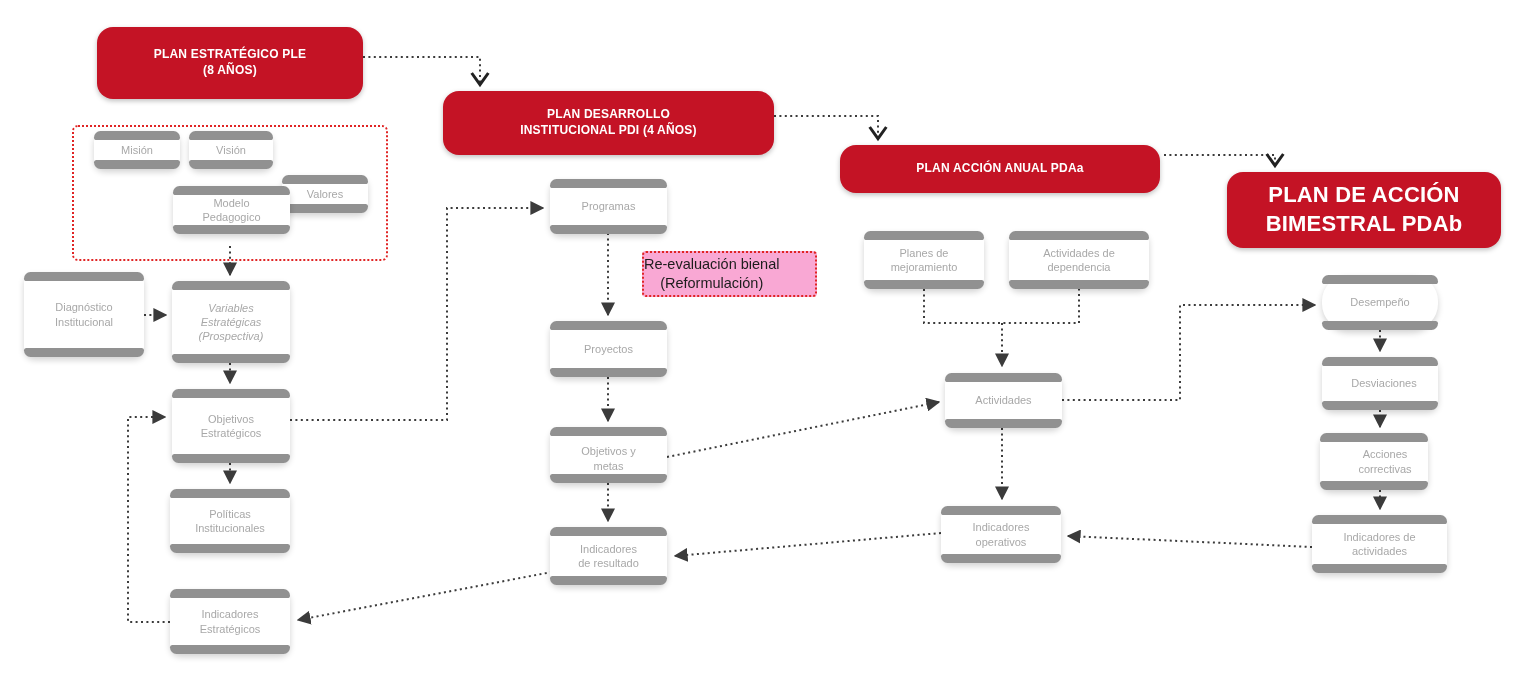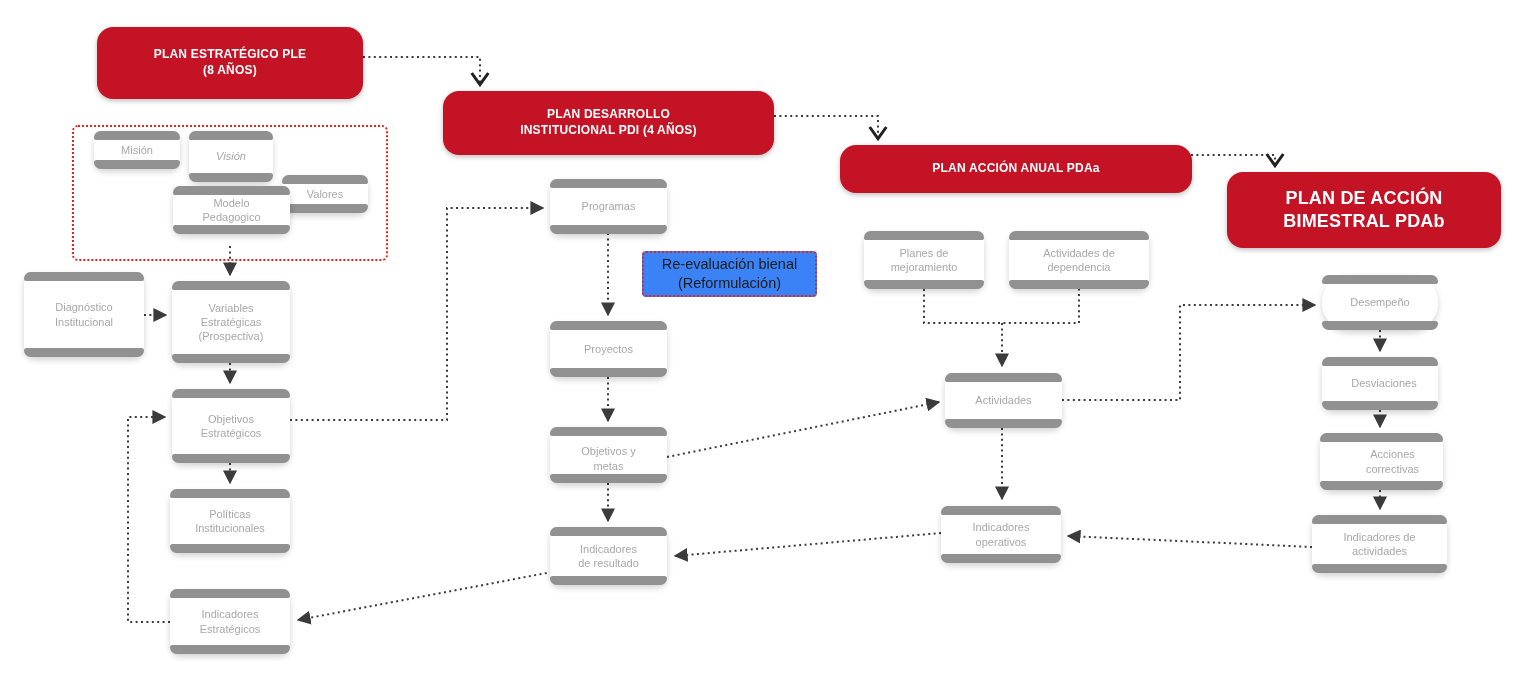--- a/index.html
+++ b/index.html
@@ -26,23 +26,23 @@
     background:#919191;border-radius:10px 10px 4px 4px;
   }
   .node::after{
     content:"";position:absolute;bottom:0;left:0;right:0;height:9px;
     background:#919191;border-radius:4px 4px 10px 10px;
   }
   .group-border{
     position:absolute;border:2px dotted #E02424;border-radius:6px;box-sizing:border-box;
   }
   .note{
-    position:absolute;border:2px dotted #E02424;border-radius:4px;background:#3b82f6;
+    position:absolute;border:2px dotted #E02424;border-radius:4px;background:#f9a8d4;
     color:#1d1d1d;font-size:14.5px;line-height:1.3;display:flex;align-items:center;
-    justify-content:center;text-align:center;white-space:pre-line;box-sizing:border-box;
+    justify-content:flex-start;text-align:center;white-space:pre-line;box-sizing:border-box;
   }
   svg .conn{fill:none;stroke:#3b3b3b;stroke-width:2;stroke-dasharray:2 3.4;}
 </style>
 </head>
 <body>
 
 <div class="canvas">
 
   <svg class="layer" width="1527" height="679" viewBox="0 0 1527 679">
     <defs>
@@ -83,32 +83,32 @@
     <path class="conn" d="M941,533 L675,556" marker-end="url(#arrowFill)"></path>
     <path class="conn" d="M552,572 L298,620" marker-end="url(#arrowFill)"></path>
   </svg>
 
   <div class="group-border" style="left:72px;top:125px;width:316px;height:136px;"></div>
 
   <div class="title" style="left:97px;top:27px;width:266px;height:72px;"><span>PLAN ESTRATÉGICO PLE
 (8 AÑOS)</span></div>
   <div class="title" style="left:443px;top:91px;width:331px;height:64px;"><span>PLAN DESARROLLO
 INSTITUCIONAL PDI (4 AÑOS)</span></div>
-  <div class="title" style="left:840px;top:145px;width:352px;height:48px;"><span>PLAN ACCIÓN ANUAL PDAa</span></div>
-  <div class="title" style="left:1227px;top:172px;width:274px;height:76px;font-size:18px;"><span>PLAN DE ACCIÓN
+  <div class="title" style="left:840px;top:145px;width:320px;height:48px;"><span>PLAN ACCIÓN ANUAL PDAa</span></div>
+  <div class="title" style="left:1227px;top:172px;width:274px;height:76px;font-size:22px;"><span>PLAN DE ACCIÓN
 BIMESTRAL PDAb</span></div>
 
   <div class="node" style="left:94px;top:131px;width:86px;height:38px;"><span>Misión</span></div>
-  <div class="node" style="left:189px;top:131px;width:84px;height:51px;font-style:italic;"><span>Visión</span></div>
+  <div class="node" style="left:189px;top:131px;width:84px;height:38px;"><span>Visión</span></div>
   <div class="node" style="left:282px;top:131px;width:86px;height:38px;margin-top:44px;"><span>Valores</span></div>
   <div class="node" style="left:173px;top:186px;width:117px;height:48px;"><span>Modelo
 Pedagogico</span></div>
   <div class="node" style="left:24px;top:272px;width:120px;height:85px;"><span>Diagnóstico
 Institucional</span></div>
-  <div class="node" style="left:172px;top:281px;width:118px;height:82px;"><span>Variables
+  <div class="node" style="left:172px;top:281px;width:118px;height:82px;font-style:italic;"><span>Variables
 Estratégicas
 (Prospectiva)</span></div>
   <div class="node" style="left:172px;top:389px;width:118px;height:74px;"><span>Objetivos
 Estratégicos</span></div>
   <div class="node" style="left:170px;top:489px;width:120px;height:64px;"><span>Políticas
 Institucionales</span></div>
   <div class="node" style="left:170px;top:589px;width:120px;height:65px;"><span>Indicadores
 Estratégicos</span></div>
 
   <div class="node" style="left:550px;top:179px;width:117px;height:55px;"><span>Programas</span></div>
@@ -123,18 +123,18 @@
   <div class="node" style="left:864px;top:231px;width:120px;height:58px;"><span>Planes de
 mejoramiento</span></div>
   <div class="node" style="left:1009px;top:231px;width:140px;height:58px;"><span>Actividades de
 dependencia</span></div>
   <div class="node" style="left:945px;top:373px;width:117px;height:55px;"><span>Actividades</span></div>
   <div class="node" style="left:941px;top:506px;width:120px;height:57px;"><span>Indicadores
 operativos</span></div>
 
   <div class="node" style="left:1322px;top:275px;width:116px;height:55px;border-radius:26px;"><span>Desempeño</span></div>
   <div class="node" style="left:1322px;top:357px;width:116px;height:53px;padding-left:12px;"><span>Desviaciones</span></div>
-  <div class="node" style="left:1320px;top:433px;width:123px;height:57px;padding-left:26px;"><span>Acciones
+  <div class="node" style="left:1320px;top:433px;width:108px;height:57px;padding-left:26px;"><span>Acciones
 correctivas</span></div>
   <div class="node" style="left:1312px;top:515px;width:135px;height:58px;"><span>Indicadores de
 actividades</span></div>
 
 </div>
 
 </body></html>

